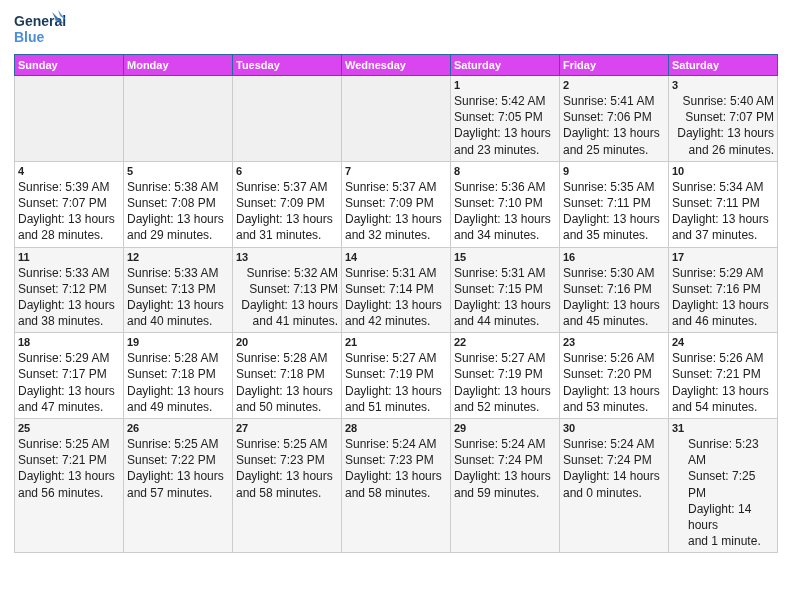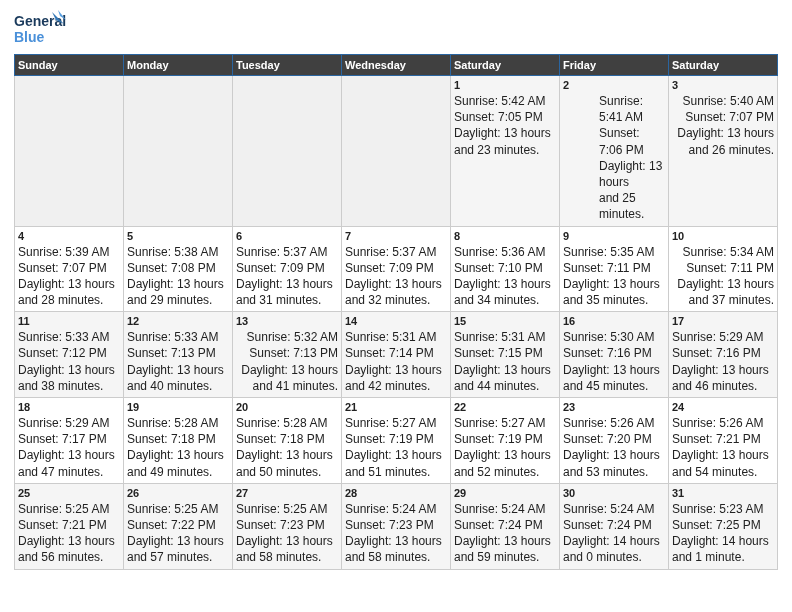--- a/index.html
+++ b/index.html
@@ -37,21 +37,21 @@
     .location {
       font-size: 14px;
       color: #333;
     }
     table {
       width: 100%;
       border-collapse: collapse;
       table-layout: fixed;
     }
     thead th {
-      background-color: #404040;
+      background-color: #d946ef;
       color: #fff;
       font-size: 11px;
       font-weight: bold;
       padding: 4px 3px;
       text-align: left;
       border: 1px solid #2a65a0;
     }
     tbody td {
       border: 1px solid #ccc;
       vertical-align: top;
@@ -117,21 +117,21 @@
           <td class="empty"></td>
           <td>
             <div class="day-num">1</div>
             <div class="day-info" style="white-space: pre-line;">Sunrise: 5:42 AM
 Sunset: 7:05 PM
 Daylight: 13 hours
 and 23 minutes.</div>
           </td>
           <td>
             <div class="day-num">2</div>
-            <div class="day-info" style="white-space: pre-line; margin-left: 36px;">Sunrise: 5:41 AM
+            <div class="day-info" style="white-space: pre-line;">Sunrise: 5:41 AM
 Sunset: 7:06 PM
 Daylight: 13 hours
 and 25 minutes.</div>
           </td>
           <td>
             <div class="day-num">3</div>
             <div class="day-info" style="white-space: pre-line; text-align: right;">Sunrise: 5:40 AM
 Sunset: 7:07 PM
 Daylight: 13 hours
 and 26 minutes.</div>
@@ -175,21 +175,21 @@
           </td>
           <td>
             <div class="day-num">9</div>
             <div class="day-info" style="white-space: pre-line;">Sunrise: 5:35 AM
 Sunset: 7:11 PM
 Daylight: 13 hours
 and 35 minutes.</div>
           </td>
           <td>
             <div class="day-num">10</div>
-            <div class="day-info" style="white-space: pre-line; text-align: right;">Sunrise: 5:34 AM
+            <div class="day-info" style="white-space: pre-line;">Sunrise: 5:34 AM
 Sunset: 7:11 PM
 Daylight: 13 hours
 and 37 minutes.</div>
           </td>
         </tr>
         <tr>
           <td>
             <div class="day-num">11</div>
             <div class="day-info" style="white-space: pre-line;">Sunrise: 5:33 AM
 Sunset: 7:12 PM
@@ -328,21 +328,21 @@
           </td>
           <td>
             <div class="day-num">30</div>
             <div class="day-info" style="white-space: pre-line;">Sunrise: 5:24 AM
 Sunset: 7:24 PM
 Daylight: 14 hours
 and 0 minutes.</div>
           </td>
           <td>
             <div class="day-num">31</div>
-            <div class="day-info" style="white-space: pre-line;">Sunrise: 5:23 AM
+            <div class="day-info" style="white-space: pre-line; margin-left: 16px;">Sunrise: 5:23 AM
 Sunset: 7:25 PM
 Daylight: 14 hours
 and 1 minute.</div>
           </td>
         </tr>
       </tbody>
   </table>
 </div>
 
 </body></html>

